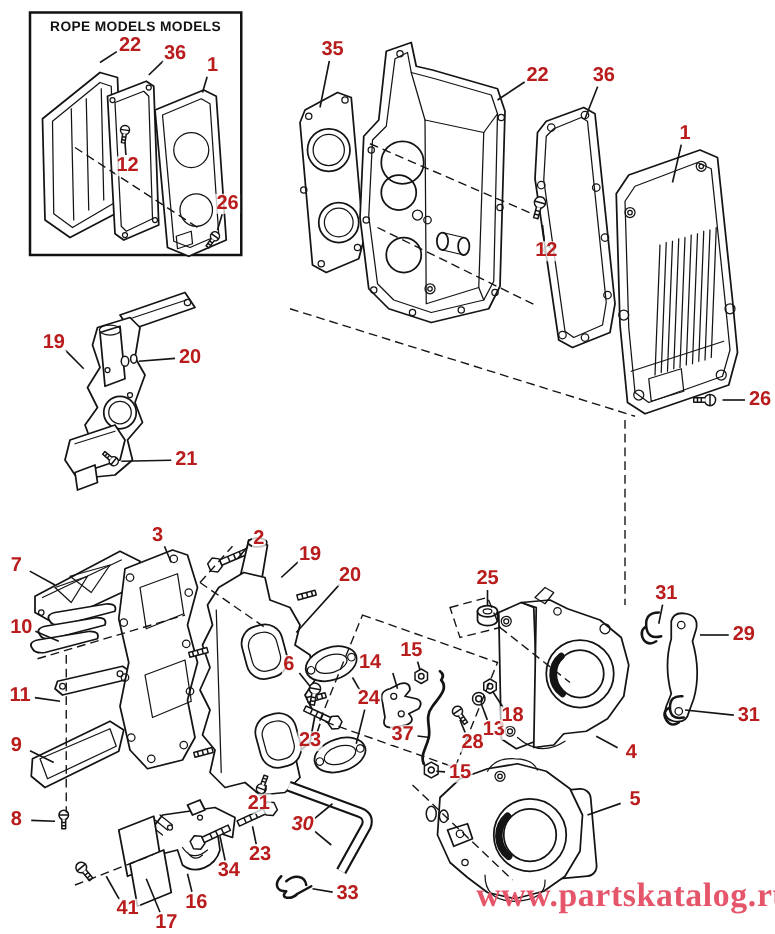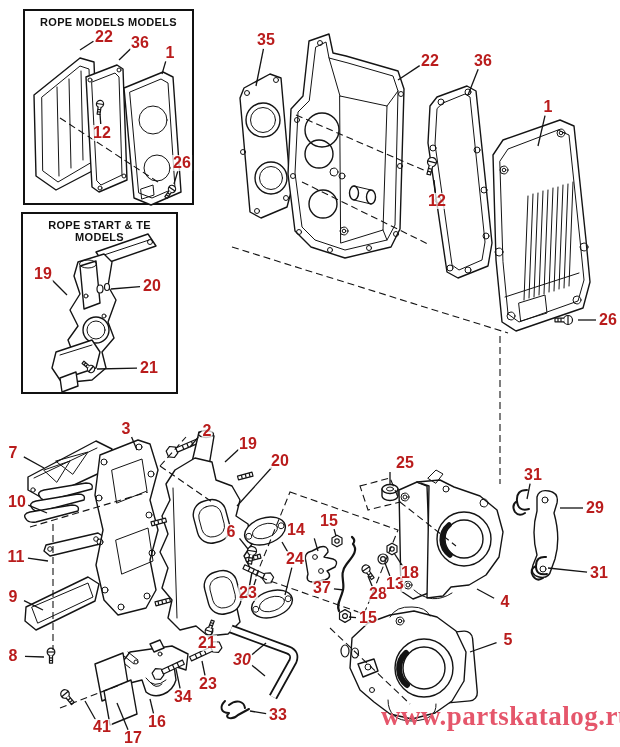--- a/index.html
+++ b/index.html
@@ -24,23 +24,20 @@
   #watermark{position:absolute;left:381px;top:701px;font-family:"Liberation Serif",serif;
              font-weight:700;font-size:27px;letter-spacing:.5px;white-space:nowrap;}
 </style>
 </head>
 <body>
 
 <div id="page">
 
   <div id="inset1" class="inset">
     <div class="inset-title">ROPE MODELS MODELS</div>
-  </div>
-  <div id="inset2" class="inset">
-    <div class="inset-title">ROPE START &amp; TE MODELS</div>
   </div>
 
   <svg id="art" width="620" height="747" viewBox="0 0 620 747">
     <defs>
       <g id="screw" class="glyph">
         <circle r="4.5"></circle>
           <line x1="-4.5" y1="0" x2="4.5" y2="0"></line>
         <path d="M-1.8,4 L-1.8,13 L1.8,13 L1.8,4"></path>
         <line x1="-1.8" y1="7" x2="1.8" y2="7"></line>
           <line x1="-1.8" y1="10" x2="1.8" y2="10"></line>
@@ -460,21 +457,21 @@
       <div class="callout" style="left: 126px; top: 429px;">3</div>
       <div class="callout" style="left: 207px; top: 431px;">2</div>
       <div class="callout" style="left: 248px; top: 444px;">19</div>
       <div class="callout" style="left: 280px; top: 461px;">20</div>
       <div class="callout" style="left: 17px; top: 502px;">10</div>
       <div class="callout" style="left: 16px; top: 557px; text-align: right;">11</div>
       <div class="callout" style="left: 13px; top: 597px;">9</div>
       <div class="callout" style="left: 13px; top: 656px;">8</div>
       <div class="callout" style="left: 231px; top: 532px;">6</div>
       <div class="callout" style="left: 295px; top: 559px;">24</div>
-      <div class="callout" style="left: 390px; top: 463px; margin-left: 15px;">25</div>
+      <div class="callout" style="left: 390px; top: 463px;">25</div>
       <div class="callout" style="left: 329px; top: 521px;">15</div>
       <div class="callout" style="left: 296px; top: 530px; text-align: right;">14</div>
       <div class="callout" style="left: 322px; top: 588px;">37</div>
       <div class="callout" style="left: 378px; top: 594px;">28</div>
       <div class="callout" style="left: 395px; top: 584px;">13</div>
       <div class="callout" style="left: 410px; top: 573px;">18</div>
       <div class="callout" style="left: 368px; top: 618px;">15</div>
       <div class="callout" style="left: 505px; top: 602px;">4</div>
       <div class="callout" style="left: 508px; top: 640px;">5</div>
       <div class="callout" style="left: 595px; top: 508px;">29</div>

